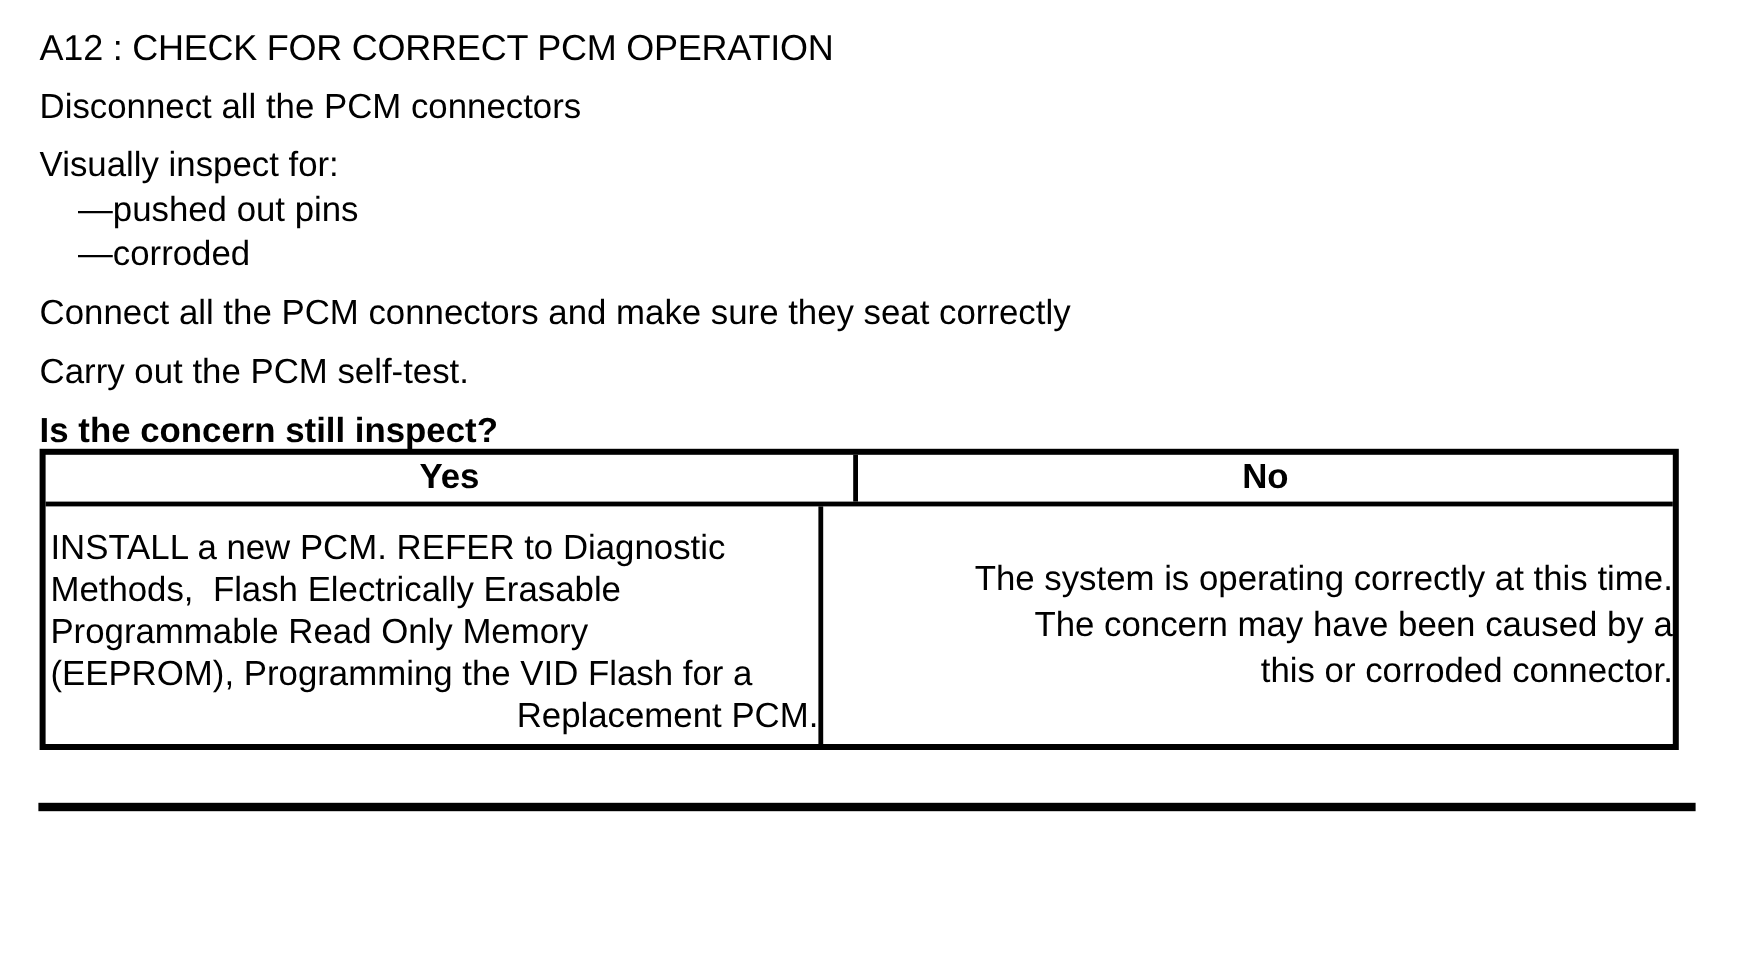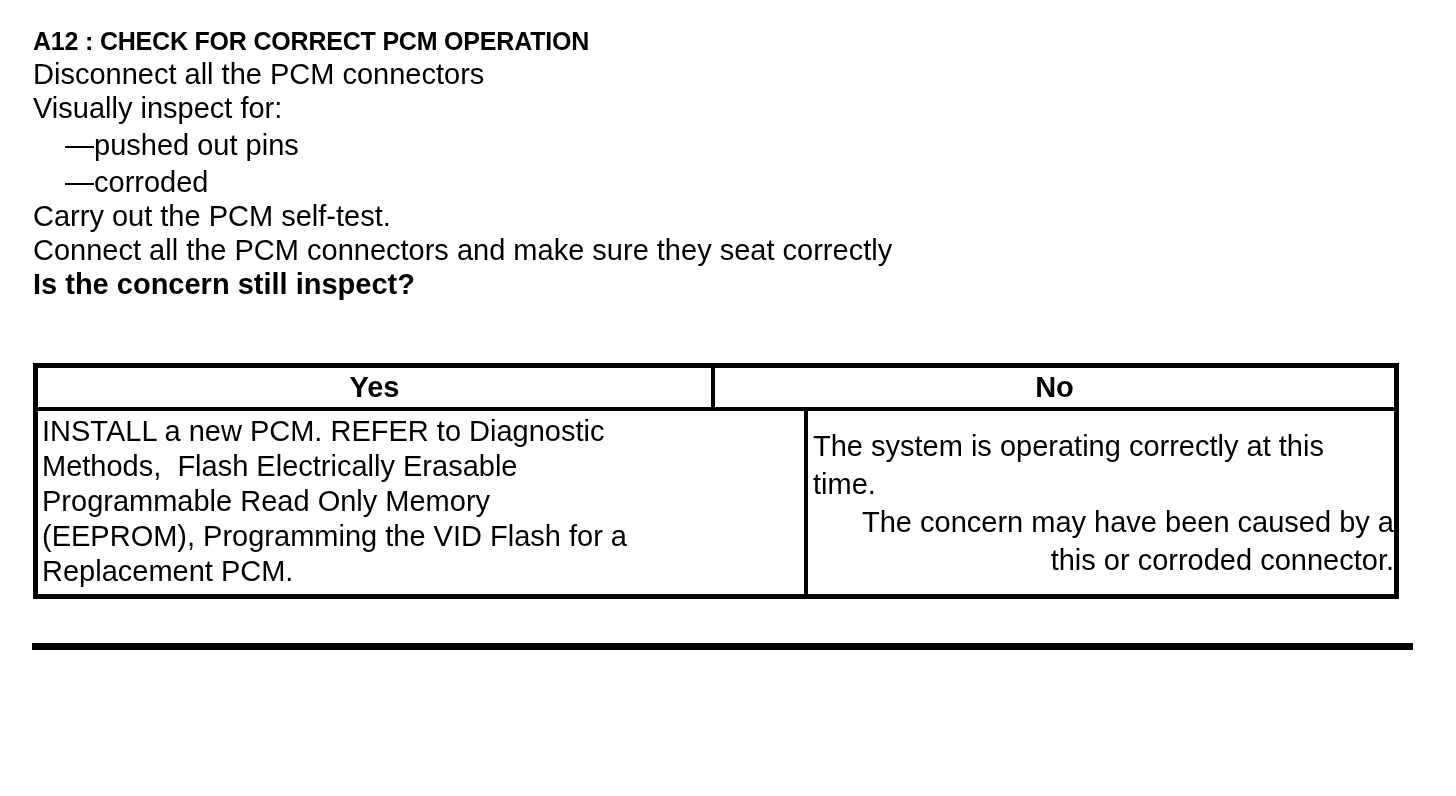--- a/index.html
+++ b/index.html
@@ -16,42 +16,41 @@
   }
   .page {
     position: relative;
     box-sizing: border-box;
     width: 1456px;
     height: 796px;
     padding: 27px 0 0 33px;
     background: #ffffff;
   }
   .heading {
-    font-size: 25px;
-    font-weight: 700;
+    font-size: 30px;
+    font-weight: 400;
     line-height: 28px;
     letter-spacing: -0.2px;
   }
   .para {
     font-size: 29px;
     line-height: 30px;
-    margin-top: 4px;
+    margin-top: 19px;
     white-space: pre-wrap;
   }
   .para.indent {
     margin-left: 32px;
     margin-top: 7px;
   }
   .para.question {
     font-weight: 700;
   }
   .decision-table {
     box-sizing: border-box;
     width: 1366px;
-    margin-top: 64px;
     border: 5px solid #000000;
     background: #ffffff;
   }
   .tbl-header-row {
     display: flex;
     border-bottom: 4px solid #000000;
   }
   .hcell {
     box-sizing: border-box;
     font-size: 29px;
@@ -66,39 +65,39 @@
   .hcell-no {
     flex: 1;
   }
   .tbl-body-row {
     display: flex;
   }
   .bcell {
     box-sizing: border-box;
   }
   .bcell-yes {
-    width: 770px;
+    width: 648px;
     border-right: 4px solid #000000;
-    padding: 3px 0 5px 4px;
+    padding: 18px 0 5px 4px;
   }
   .bcell-no {
     flex: 1;
     display: flex;
     flex-direction: column;
     justify-content: center;
     padding-left: 5px;
     align-items: flex-end;
   }
   .action-line {
     font-size: 29px;
     line-height: 35px;
     white-space: pre-wrap;
   }
   .bcell-yes .action-line:last-child {
-    text-align: left;
+    text-align: right;
   }
   .bcell-no .action-line {
     line-height: 38px;
   }
   .bottom-rule {
     width: 1381px;
     height: 7px;
     margin-top: 44px;
     margin-left: -1px;
     background: #000000;
@@ -112,23 +111,23 @@
   <div class="heading">A12 : CHECK FOR CORRECT PCM OPERATION</div>
 
   <div class="para">Disconnect all the PCM connectors</div>
 
   <div class="para">Visually inspect for:</div>
 
   <div class="para indent">—pushed out pins</div>
 
   <div class="para indent">—corroded</div>
 
+  <div class="para">Connect all the PCM connectors and make sure they seat correctly</div>
+
   <div class="para">Carry out the PCM self-test.</div>
-
-  <div class="para">Connect all the PCM connectors and make sure they seat correctly</div>
 
 
   <div class="para question">Is the concern still inspect?</div>
 
   <div class="decision-table">
     <div class="tbl-header-row">
       <div class="hcell hcell-yes">Yes</div>
       <div class="hcell hcell-no">No</div>
     </div>
     <div class="tbl-body-row">

